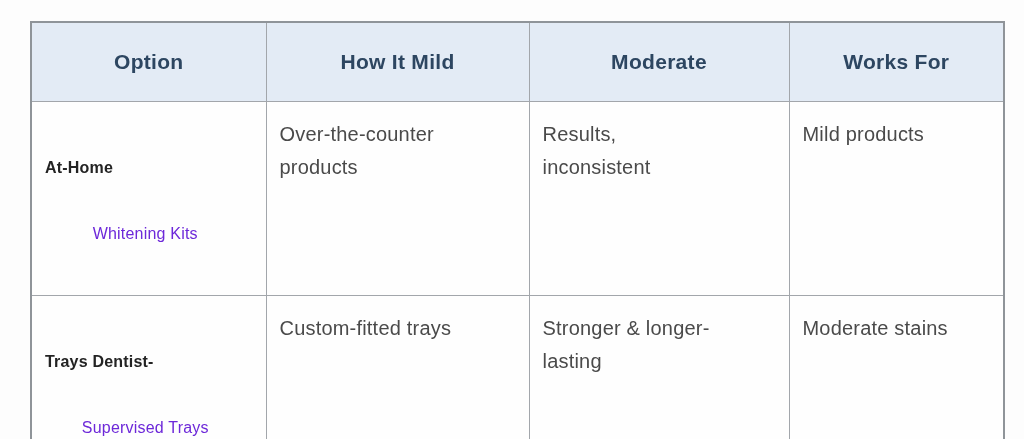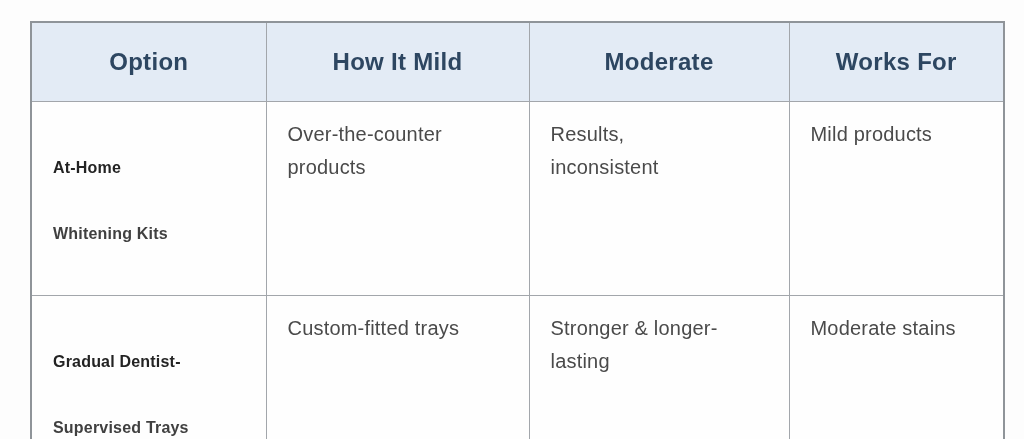--- a/index.html
+++ b/index.html
@@ -29,45 +29,46 @@
   col.c2 { width: 263px; }
   col.c3 { width: 260px; }
   col.c4 { width: 215px; }
   th, td {
     border: 1px solid #a2a6ab;
   }
   thead th {
     height: 76px;
     background: #e3ebf5;
     color: #2d4661;
-    font-size: 24px;
+    font-size: 21px;
     font-weight: 700;
     letter-spacing: 0.3px;
     text-align: center;
     vertical-align: middle;
   }
   tbody td {
     height: 104px;
-    padding: 16px 20px 12px 21px;
+    padding: 16px 20px 12px 13px;
     vertical-align: top;
     font-size: 20px;
     line-height: 33px;
     letter-spacing: 0.2px;
     color: #4a4a4a;
     white-space: pre-line;
     background: #fefefe;
   }
   td .opt-line { display: block; }
   td .opt-bold {
     font-weight: 700;
     color: #232323;
   }
   td .opt-regular {
-    font-weight: 700;
-    color: #404040;
+    font-weight: 400;
+    color: #6d28d9;
+    text-align: center;
   }
   td.cell-option { font-size: 16px; }
 </style>
 </head>
 <body>
 
 <div class="canvas">
   <table class="compare">
     <colgroup>
       <col class="c1">
@@ -90,21 +91,21 @@
           <span class="opt-line opt-regular">Whitening Kits</span>
         </td>
         <td>Over-the-counter
 products</td>
         <td>Results,
 inconsistent</td>
         <td>Mild products</td>
       </tr>
       <tr>
         <td class="cell-option">
-          <span class="opt-line opt-bold">Gradual Dentist-</span>
+          <span class="opt-line opt-bold">Trays Dentist-</span>
           <span class="opt-line opt-regular">Supervised Trays</span>
         </td>
         <td>Custom-fitted trays</td>
         <td>Stronger &amp; longer-
 lasting</td>
         <td>Moderate stains</td>
       </tr>
 
     </tbody>
   </table>

